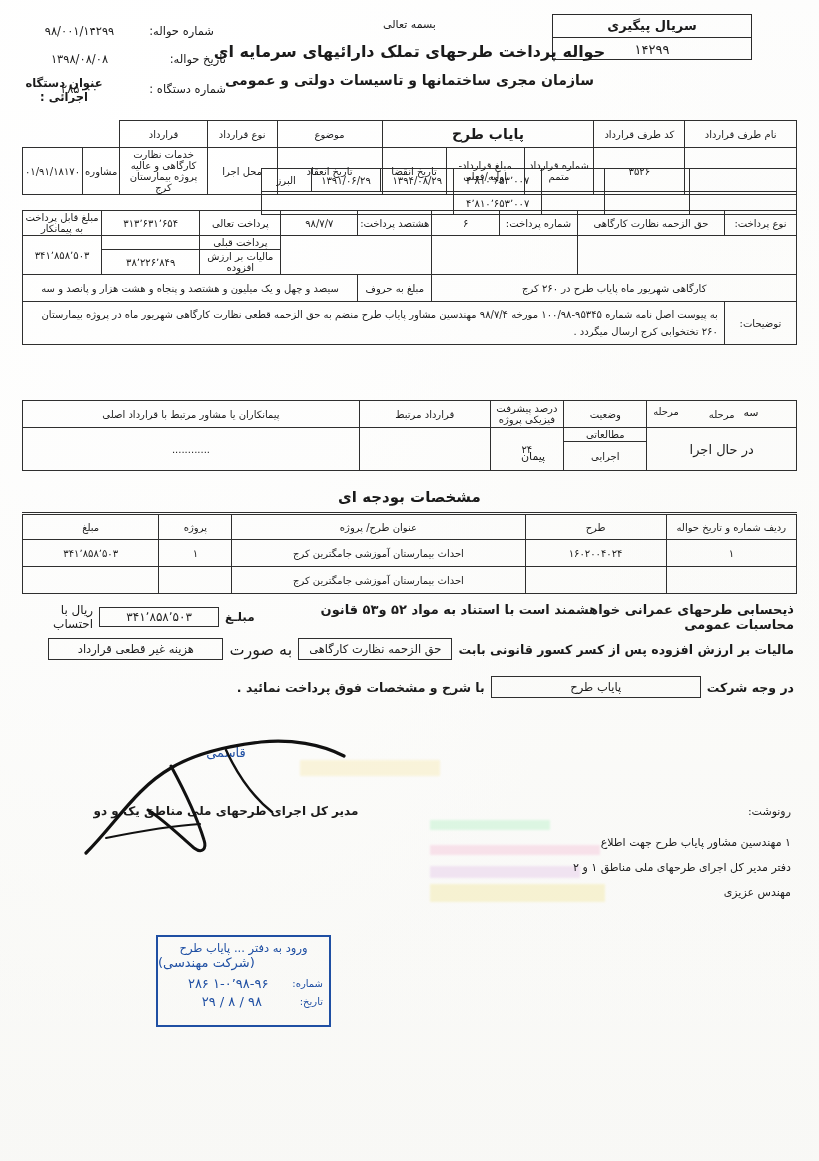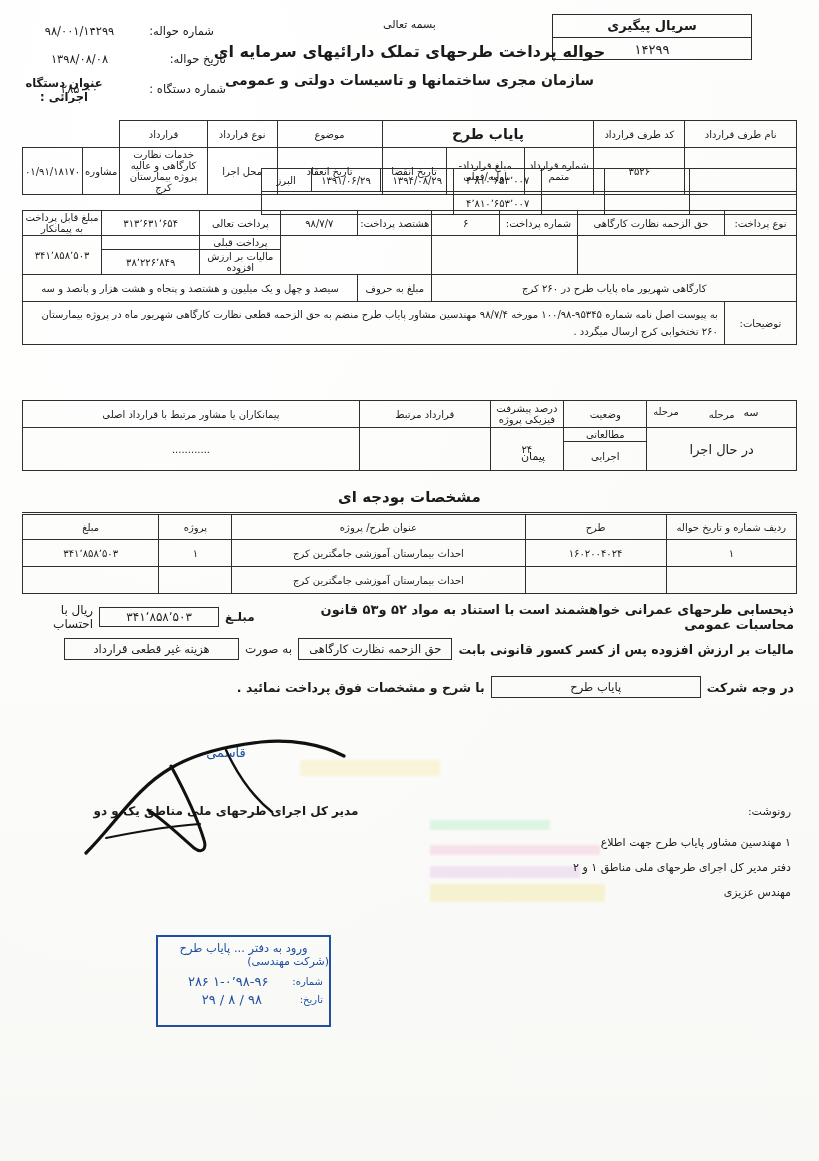--- a/index.html
+++ b/index.html
@@ -308,21 +308,21 @@
     <div class="abs" style="left:8px; top:592px; width:770px; display:flex; align-items:center; justify-content:flex-start; gap:6px; direction:rtl;">
       <span style="font-size:13px; font-weight:bold;">ذیحسابی طرحهای عمرانی خواهشمند است با استناد به مواد ۵۲ و۵۳ قانون محاسبات عمومی</span>
       <span style="font-size:12px; font-weight:bold;">مبلـغ</span>
       <span class="box" style="font-size:12px; padding:2px 12px; min-width:120px; text-align:center;">۳۴۱٬۸۵۸٬۵۰۳</span>
       <span style="font-size:12px;">ریال با احتساب</span>
     </div>
 
     <div class="abs" style="left:8px; top:628px; width:770px; display:flex; align-items:center; justify-content:flex-start; gap:6px; direction:rtl;">
       <span style="font-size:12.5px; font-weight:bold;">مالیات بر ارزش افزوده پس از کسر کسور قانونی بابت</span>
       <span class="box" style="font-size:11.5px; padding:3px 10px; min-width:140px; text-align:center;">حق الزحمه نظارت کارگاهی</span>
-      <span style="font-size:12px;text-align:center;">به صورت</span>
+      <span style="font-size:16px;text-align:center;">به صورت</span>
       <span class="box" style="font-size:11.5px; padding:3px 10px; min-width:175px; text-align:center;">هزینه غیر قطعی قرارداد</span>
     </div>
 
     <div class="abs" style="left:8px; top:666px; width:770px; display:flex; align-items:center; justify-content:flex-start; gap:6px; direction:rtl;">
       <span style="font-size:12.5px; font-weight:bold;">در وجه شرکت</span>
       <span class="box" style="font-size:11.5px; padding:3px 10px; min-width:210px; text-align:center;">پایاب طرح</span>
       <span style="font-size:12.5px; font-weight:bold;">با شرح و مشخصات فوق پرداخت نمائید .</span>
     </div>
 
     <div class="abs" style="left:60px; top:735px; width:300px; text-align:center;">
@@ -340,21 +340,21 @@
 
     <div class="abs" style="left:430px; top:795px; width:345px; text-align:right; direction:rtl;">
       <div style="font-size:11px;">رونوشت:</div>
       <div style="font-size:11px; margin-top:18px;">۱ مهندسین مشاور پایاب طرح جهت اطلاع</div>
       <div style="font-size:11px; margin-top:12px;">دفتر مدیر کل اجرای طرحهای ملی مناطق ۱ و ۲</div>
       <div style="font-size:11px; margin-top:12px;">مهندس عزیزی</div>
     </div>
 
     <div class="stamp" style="left:140px; top:925px; width:175px; height:92px;">
       <div style="text-align:center; padding-top:4px; font-size:11.5px; line-height:1.25;">ورود به دفتر  ... پایاب طرح</div>
-      <div style="text-align:right; font-size:11px;">(شرکت مهندسی)</div>
+      <div style="text-align:left; font-size:13px;">(شرکت مهندسی)</div>
       <div style="display:flex; direction:rtl; align-items:center; margin-top:6px; padding:0 6px;">
         <span style="font-size:10px;">شماره:</span>
         <span style="font-size:13px; flex:1; text-align:center;">۱-۰٬۹۸-۹۶ ۲۸۶</span>
       </div>
       <div style="display:flex; direction:rtl; align-items:center; margin-top:3px; padding:0 6px;">
         <span style="font-size:10px;">تاریخ:</span>
         <span style="font-size:13px; flex:1; text-align:center;">۹۸ / ۸ / ۲۹</span>
       </div>
     </div>
 

